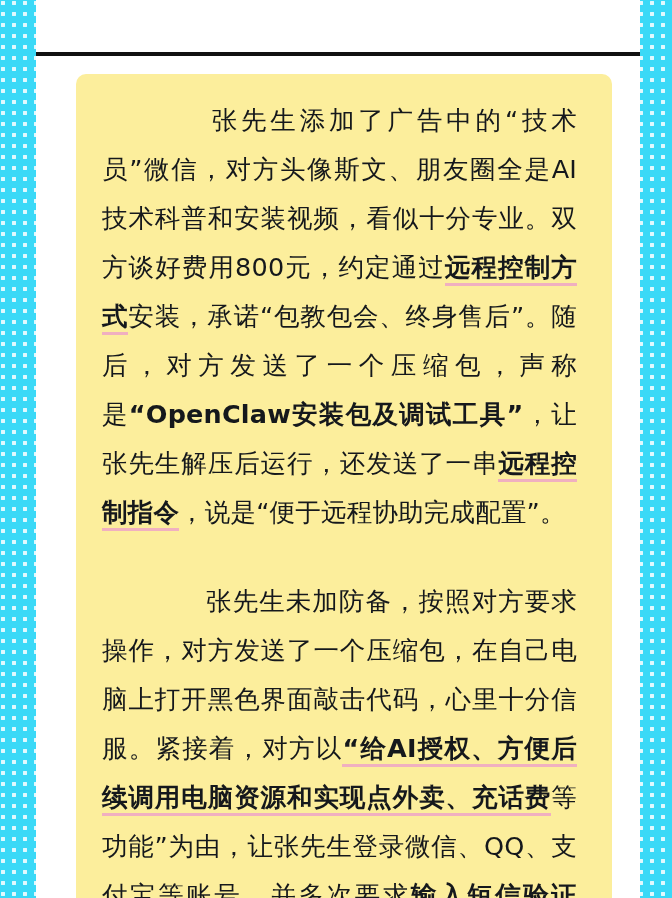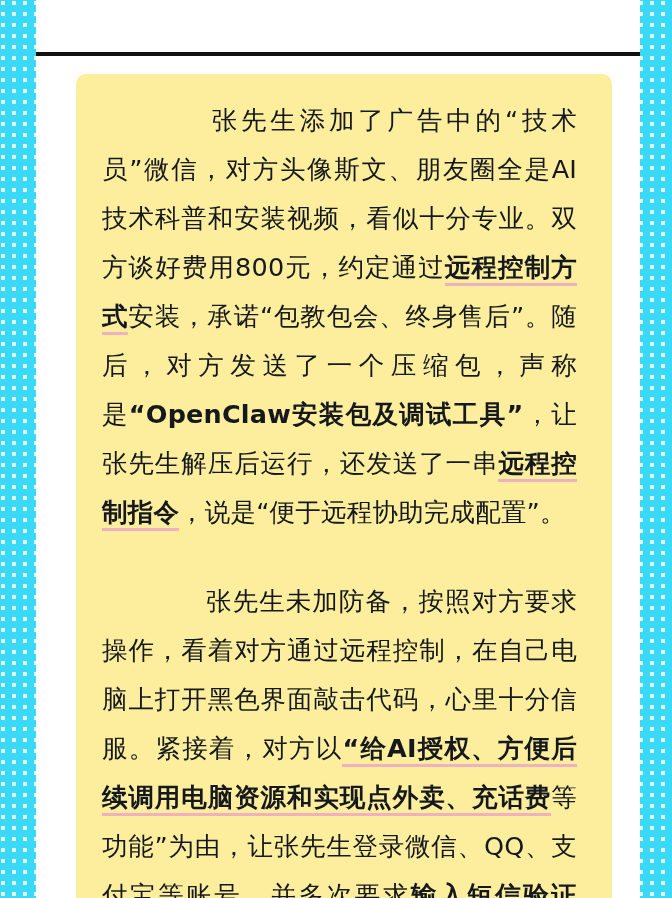--- a/index.html
+++ b/index.html
@@ -117,18 +117,18 @@
   <div class="top-strip"></div>
   <div class="black-rule"></div>
 
   <div class="yellow-card">
 
     <p class="para">
       <span>　　张先生添加了广告中的“技术员”微信，对方头像斯文、朋友圈全是AI技术科普和安装视频，看似十分专业。双方谈好费用800元，约定通过</span><span class="hl">远程控制方式</span><span>安装，承诺“包教包会、终身售后”。随后，对方发送了一个压缩包，声称是</span><span class="quoted-bold">“OpenClaw安装包及调试工具”</span><span>，让张先生解压后运行，还发送了一串</span><span class="hl">远程控制指令</span><span>，说是“便于远程协助完成配置”。</span>
     </p>
 
     <p class="para">
-      <span>　　张先生未加防备，按照对方要求操作，看着对方通过远程控制，在自己电脑上打开黑色界面敲击代码，心里十分信服。紧接着，对方以</span><span class="hl">“给AI授权、方便后续调用电脑资源和实现点外卖、充话费</span><span>等功能”为由，让张先生登录微信、QQ、支付宝等账号，并多次要求</span><span class="bold">输入短信验证码</span><span>，谎称是“绑定API密钥”，还反复承诺“仅在本地运行，数据绝对安全，不会泄露任</span>
+      <span>　　张先生未加防备，按照对方要求操作，对方发送了一个压缩包，在自己电脑上打开黑色界面敲击代码，心里十分信服。紧接着，对方以</span><span class="hl">“给AI授权、方便后续调用电脑资源和实现点外卖、充话费</span><span>等功能”为由，让张先生登录微信、QQ、支付宝等账号，并多次要求</span><span class="bold">输入短信验证码</span><span>，谎称是“绑定API密钥”，还反复承诺“仅在本地运行，数据绝对安全，不会泄露任</span>
     </p>
 
   </div>
 
 </div>
 
 </body></html>

